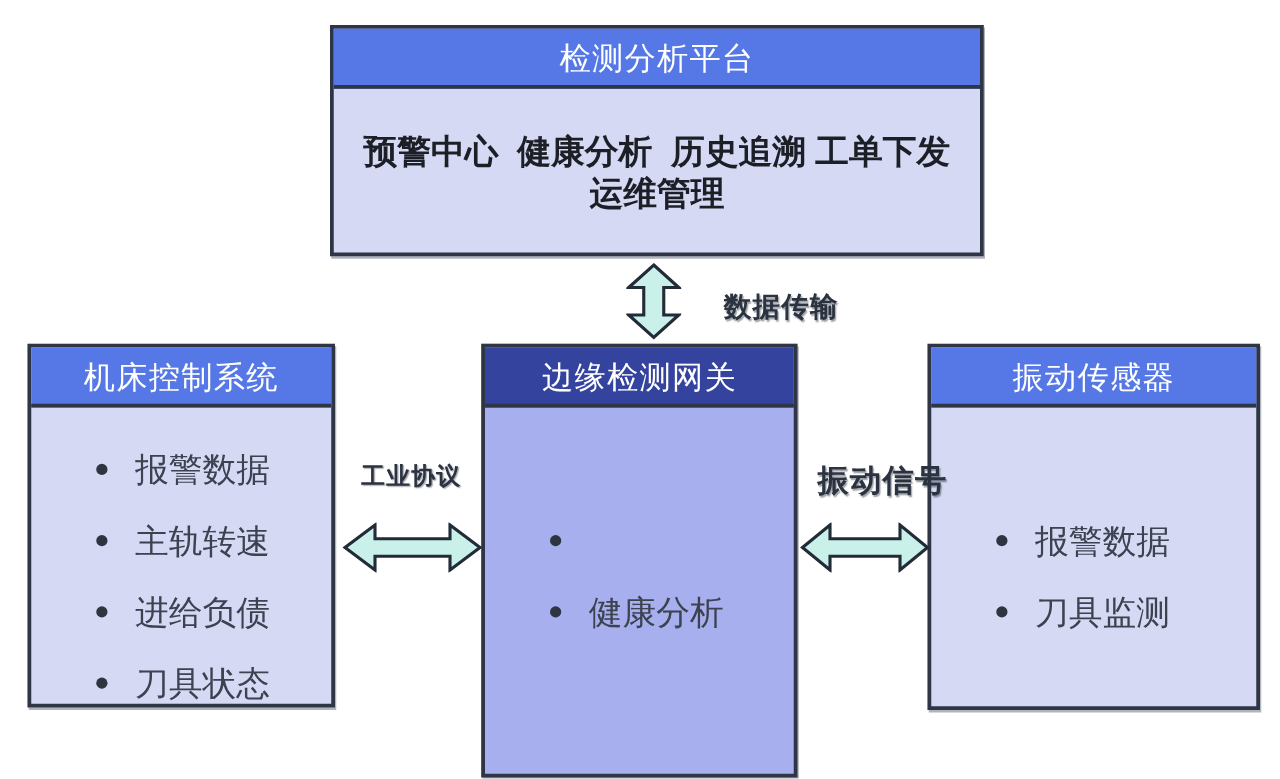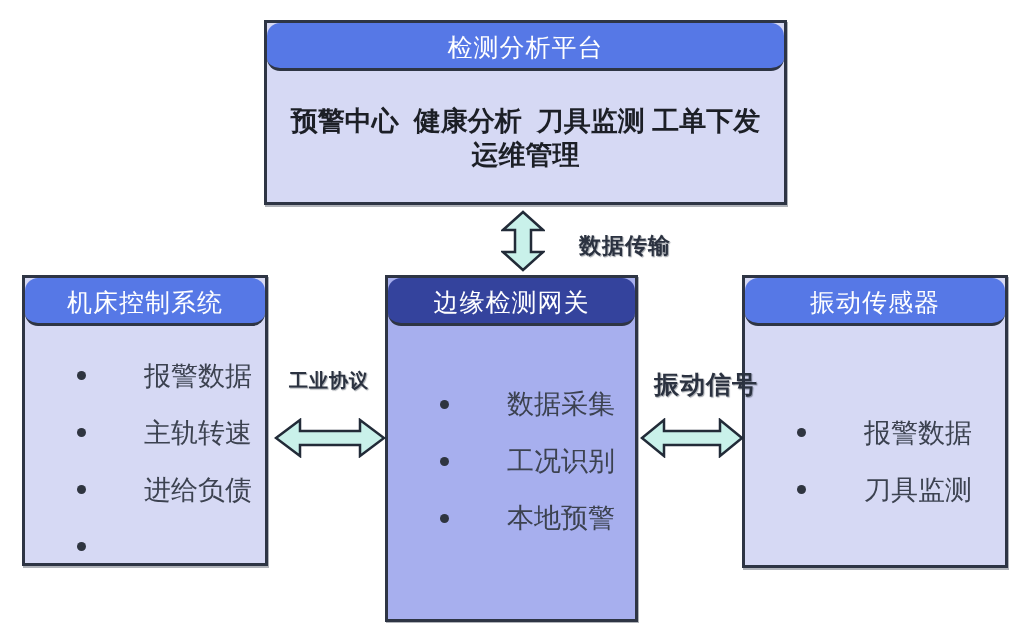--- a/index.html
+++ b/index.html
@@ -25,21 +25,20 @@
   .node-header {
     height: 48px;
     line-height: 48px;
     text-align: center;
     color: #ffffff;
     font-size: 25px;
     letter-spacing: 1px;
     background: #5678e6;
     border-bottom: 3px solid #2e3544;
     box-sizing: border-box;
-    border-radius: 13px;
   }
   .node-header.dark { background: #34439d; }
 
   
   .platform-box { left: 264px; top: 20px; width: 523px; height: 185px; }
   .platform-body {
     height: 134px;
     display: flex;
     flex-direction: column;
     justify-content: center;
@@ -68,21 +67,20 @@
     display: flex;
     flex-direction: column;
     justify-content: center;
   }
   .item-list li {
     height: 57px;
     display: flex;
     align-items: center;
     font-size: 27px;
     color: #3c4250;
-    gap: 36px;
   }
   .bullet {
     width: 9px;
     height: 9px;
     border-radius: 50%;
     background: #2f3540;
     margin-right: 22px;
     flex: 0 0 auto;
   }
 
@@ -108,21 +106,21 @@
 </head>
 <body>
 
 <div class="canvas">
 
   <div class="node platform-box">
     <div class="node-header">
       <span>检测分析平台</span>
     </div>
     <div class="platform-body">
-      <div class="platform-line">预警中心  健康分析  刀具监测 工单下发</div>
+      <div class="platform-line">预警中心  健康分析  历史追溯 工单下发</div>
       <div class="platform-line">运维管理</div>
     </div>
   </div>
 
   <svg class="arrow-svg v-arrow" width="44" height="62" viewBox="0 0 44 62">
     <polygon points="22,2 42,20 30,20 30,42 42,42 22,60 2,42 14,42 14,20 2,20" stroke-width="2.5" stroke-linejoin="miter" stroke="#222b38" fill="#c9f1ea"></polygon>
   </svg>
   <div class="conn-label label-data-transfer">数据传输</div>
 
   <div class="node machine-box">
@@ -137,40 +135,36 @@
       <li>
           <span class="bullet"></span>
           <span>主轨转速</span>
         </li>
       <li>
           <span class="bullet"></span>
           <span>进给负债</span>
         </li>
       <li>
           <span class="bullet"></span>
+          <span>刀具状态</span>
         </li>
     </ul>
   </div>
 
   <div class="node gateway-box">
     <div class="node-header dark">
       <span>边缘检测网关</span>
     </div>
     <ul class="item-list">
       <li>
           <span class="bullet"></span>
-          <span>数据采集</span>
         </li>
       <li>
           <span class="bullet"></span>
-          <span>工况识别</span>
-        </li>
-      <li>
-          <span class="bullet"></span>
-          <span>本地预警</span>
+          <span>健康分析</span>
         </li>
     </ul>
   </div>
 
   <div class="node sensor-box">
     <div class="node-header">
       <span>振动传感器</span>
     </div>
     <ul class="item-list">
       <li>

